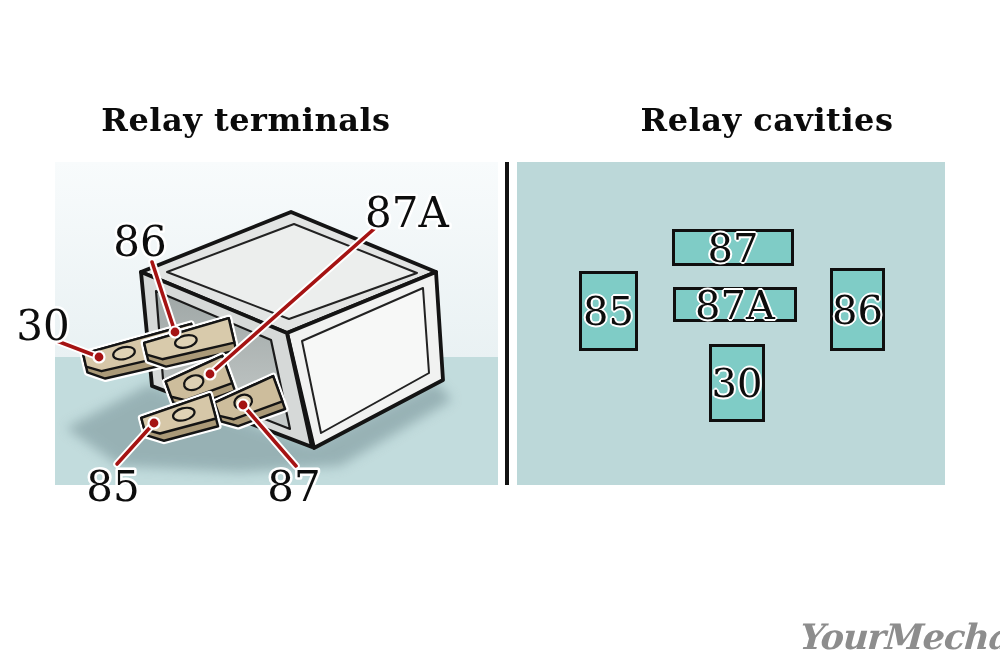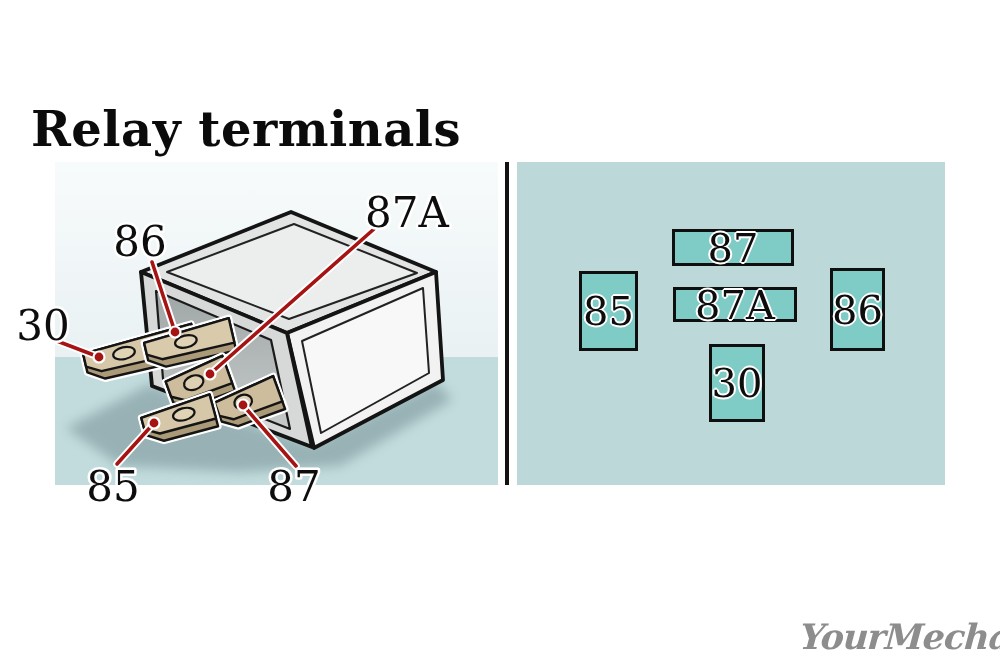--- a/index.html
+++ b/index.html
@@ -1,21 +1,21 @@
 <!DOCTYPE html>
 <html><head>
 <meta charset="utf-8">
 <style>
   html,body{margin:0;padding:0;background:#ffffff;}
   .stage{
     position:relative;width:1000px;height:667px;background:#ffffff;overflow:hidden;
     font-family:"DejaVu Serif","Liberation Serif",serif;
   }
   .title{
-    position:absolute;top:103px;font-size:48px;font-weight:bold;color:#0b0b0b;
+    position:absolute;top:103px;font-size:32px;font-weight:bold;color:#0b0b0b;
     text-align:center;letter-spacing:0.5px;line-height:1.1;
   }
   .title-left{left:0;width:492px;}
   .title-right{left:534px;width:466px;}
   .divider{position:absolute;left:505px;top:162px;width:4px;height:323px;background:#121212;}
   .cavity-panel{position:absolute;left:517px;top:162px;width:428px;height:323px;background:#bcd8d9;}
   .cavity{
     position:absolute;box-sizing:border-box;background:#7fccc6;border:3px solid #0f0f0f;
     display:flex;align-items:center;justify-content:center;
     font-size:40px;color:#0d0d0d;line-height:1;
@@ -38,20 +38,21 @@
     font-size:35px;font-style:italic;font-weight:bold;color:#8d8d8d;
     letter-spacing:-1px;transform:skewX(-4deg);
   }
 </style>
 </head>
 <body>
 
 <div class="stage">
 
   <div class="title title-left">Relay terminals</div>
+  <div class="title title-right">Relay cavities</div>
 
   <svg class="illustration" width="1000" height="667" viewBox="0 0 1000 667">
     <defs>
       <linearGradient id="bgGrad" x1="0" y1="0" x2="0" y2="1">
         <stop offset="0" stop-color="#f8fbfc"></stop>
         <stop offset="1" stop-color="#e9f1f3"></stop>
       </linearGradient>
       <linearGradient id="recessGrad" x1="0" y1="0" x2="0" y2="1">
         <stop offset="0" stop-color="#9fa7a6"></stop>
         <stop offset="1" stop-color="#c6cbca"></stop>

